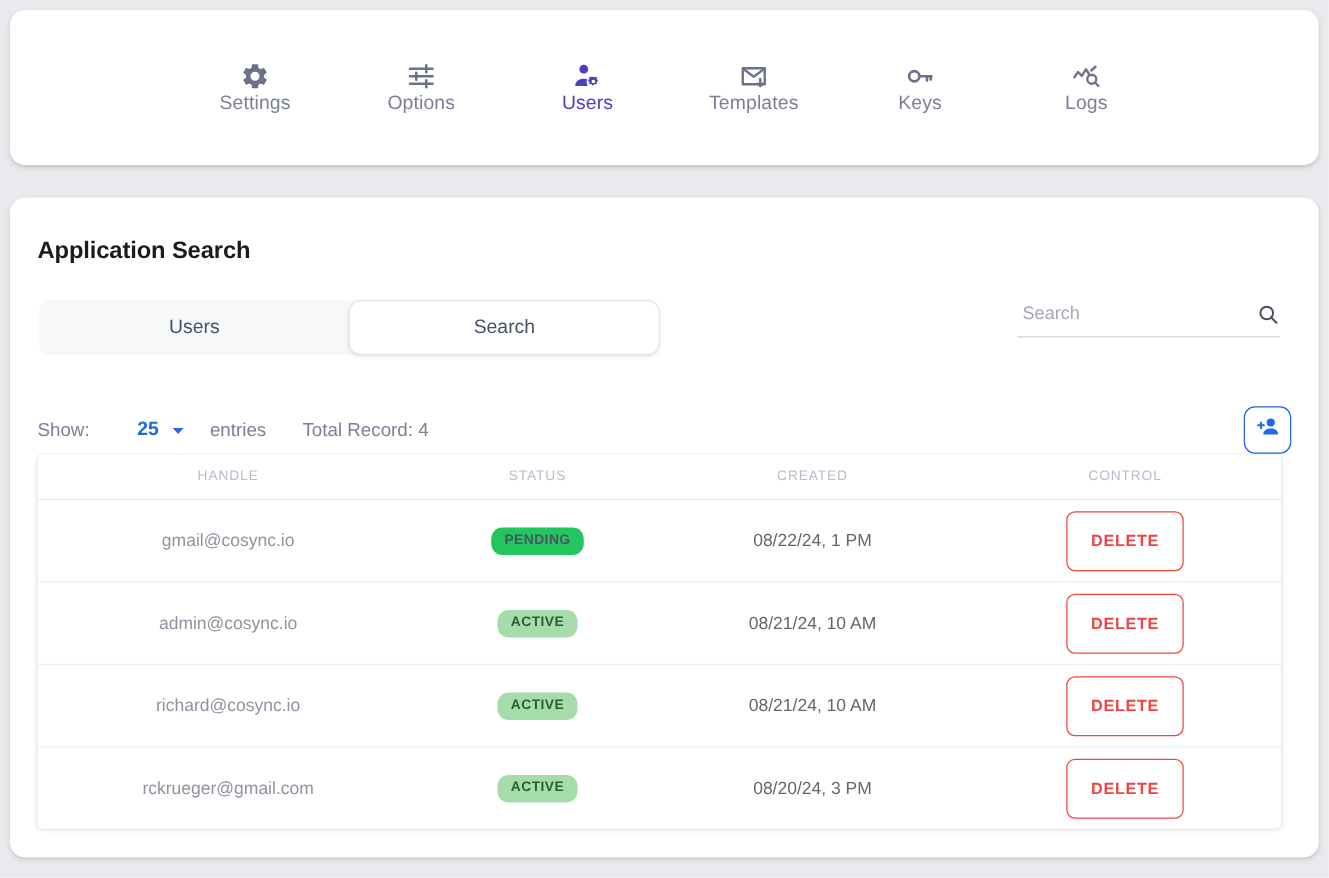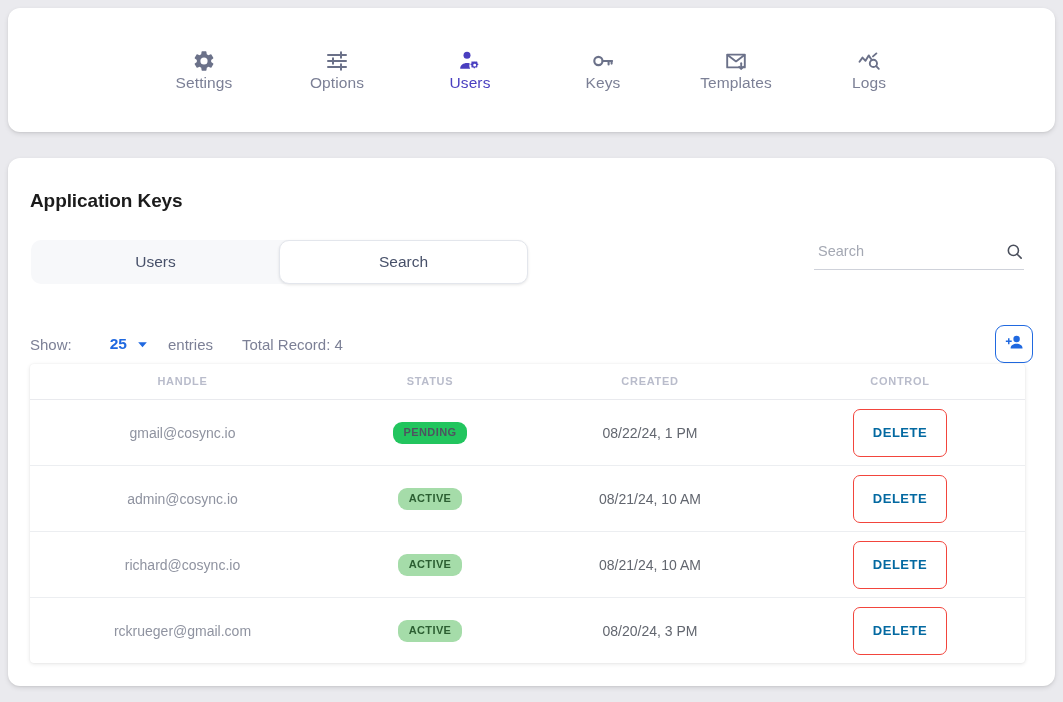--- a/index.html
+++ b/index.html
@@ -230,21 +230,21 @@
     box-sizing: border-box;
     overflow: hidden;
   }
   table.users-table {
     width: 100%;
     border-collapse: collapse;
     table-layout: fixed;
   }
   table.users-table th {
     font-size: 11px;
-    font-weight: bold;
+    font-weight: normal;
     letter-spacing: 0.7px;
     color: #b9bccb;
     padding: 11px 0 12px 0;
     text-align: center;
     border-bottom: 1px solid #e9eaee;
   }
   table.users-table td {
     padding: 0;
     height: 65px;
     text-align: center;
@@ -284,21 +284,21 @@
   }
   .delete-btn {
     display: inline-flex;
     align-items: center;
     justify-content: center;
     width: 94px;
     height: 48px;
     border: 1px solid #f2453d;
     border-radius: 7px;
     background: #ffffff;
-    color: #0369a1;
+    color: #ef4444;
     font-family: "Liberation Sans", sans-serif;
     font-size: 13px;
     font-weight: bold;
     letter-spacing: 0.5px;
     cursor: pointer;
     box-sizing: border-box;
   }
 </style>
 </head>
 <body>
@@ -337,60 +337,60 @@
             <circle cx="9" cy="6.3" r="3.5"></circle>
             <path d="M2.2 19.6c0-3.5 3.1-5.6 6.8-5.6 1 0 2 .15 2.85.44-.35.72-.55 1.53-.55 2.38 0 1.1.33 2.12.9 2.96H2.4a.2.2 0 01-.2-.18z"></path>
             <path d="M17.3 12.6l.9.18.5-.55.95.9-.46.62.25.86.84.2v1.3l-.85.2-.25.85.45.63-.95.9-.6-.5-.87.25-.2.83h-1.3l-.2-.85-.84-.25-.62.5-.9-.92.48-.62-.24-.85-.85-.2v-1.3l.86-.2.24-.85-.47-.62.9-.9.63.5.87-.24zm-.62 2.1a1.45 1.45 0 100 2.9 1.45 1.45 0 000-2.9z"></path>
           </svg>
         </span>
         <span class="nav-label">Users</span>
       </div>
 
       <div class="nav-item">
         <span class="nav-icon">
+          <svg viewBox="0 0 24 24" width="24" height="24" fill="none" stroke="currentColor" stroke-width="1.9" stroke-linecap="round" stroke-linejoin="round">
+            <path d="M3.2 5.6h17.6v12.8H3.2z"></path>
+            <path d="M3.6 6.1l8.4 6.3 8.4-6.3"></path>
+            <line x1="17.2" y1="14.2" x2="17.2" y2="19.6"></line>
+            <path d="M15.2 17.8l2 2 2-2"></path>
+          </svg>
+        </span>
+        <span class="nav-label">Templates</span>
+      </div>
+
+      <div class="nav-item">
+        <span class="nav-icon">
           <svg viewBox="0 0 24 24" width="24" height="24" fill="none" stroke="currentColor" stroke-width="2.1" stroke-linecap="round">
             <circle cx="7.4" cy="12" r="4.1"></circle>
             <line x1="11.6" y1="12" x2="21" y2="12"></line>
             <line x1="17.6" y1="12" x2="17.6" y2="15.4"></line>
             <line x1="20.6" y1="12" x2="20.6" y2="14.6"></line>
           </svg>
         </span>
         <span class="nav-label">Keys</span>
-      </div>
-
-      <div class="nav-item">
-        <span class="nav-icon">
-          <svg viewBox="0 0 24 24" width="24" height="24" fill="none" stroke="currentColor" stroke-width="1.9" stroke-linecap="round" stroke-linejoin="round">
-            <path d="M3.2 5.6h17.6v12.8H3.2z"></path>
-            <path d="M3.6 6.1l8.4 6.3 8.4-6.3"></path>
-            <line x1="17.2" y1="14.2" x2="17.2" y2="19.6"></line>
-            <path d="M15.2 17.8l2 2 2-2"></path>
-          </svg>
-        </span>
-        <span class="nav-label">Templates</span>
       </div>
 
       <div class="nav-item">
         <span class="nav-icon">
           <svg viewBox="0 0 24 24" width="24" height="24" fill="none" stroke="currentColor" stroke-width="1.9" stroke-linecap="round" stroke-linejoin="round">
             <path d="M2.5 12.8l3-4.2 3 3.2 3.2-5.4 2.4 3.6"></path>
             <circle cx="16.4" cy="14.4" r="3.6"></circle>
             <line x1="19.2" y1="17.2" x2="21.8" y2="19.8"></line>
             <line x1="16" y1="7.4" x2="19.4" y2="4.4"></line>
           </svg>
         </span>
         <span class="nav-label">Logs</span>
       </div>
 
     </div>
   </div>
 
   <div class="main-card">
 
-    <div class="page-title">Application Keys</div>
+    <div class="page-title">Application Search</div>
 
     <div class="segmented">
       <div class="seg-btn">
         <span>Users</span>
       </div>
       <div class="seg-btn selected">
         <span>Search</span>
       </div>
     </div>
 

